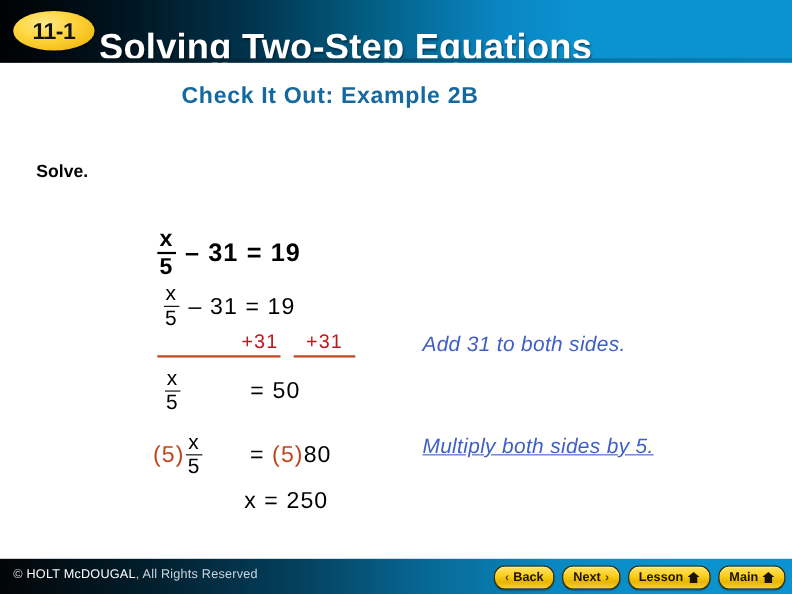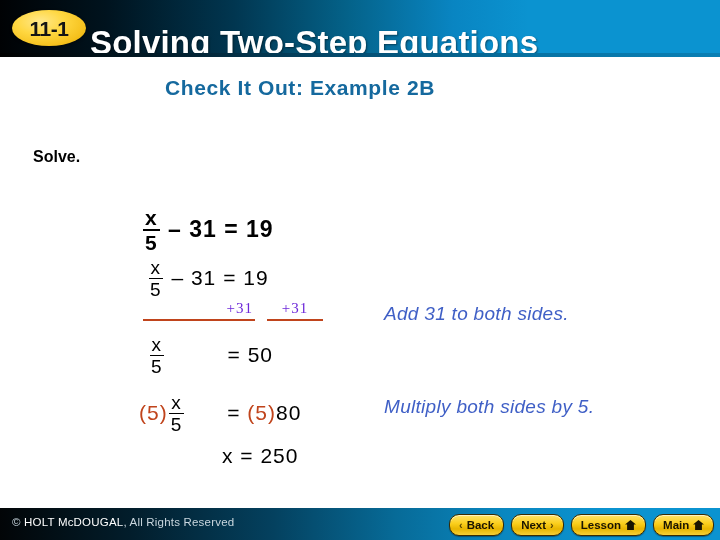--- a/index.html
+++ b/index.html
@@ -133,24 +133,23 @@
     left: 147px; top: 259px;
     font-size: 21px;
     font-weight: normal;
     letter-spacing: 1px;
   }
   .eq-work1 .frac { font-size: 19px; }
 
   
   .eq-add {
     left: 143px; top: 300px;
-    font-size: 15px;
-    color: #6d28d9;
-    letter-spacing: 1px;
-    font-family: Liberation Serif, serif;
+    font-size: 18px;
+    color: #b91c1c;
+    letter-spacing: 1px;
   }
   .underline-box {
     display: inline-block;
     border-bottom: 2.5px solid #c0441c;
     padding-bottom: 2px;
   }
   .ul-left {
     width: 110px;
     text-align: right;
     padding-right: 2px;
@@ -190,21 +189,21 @@
   
   .note {
     position: absolute;
     font-style: italic;
     font-size: 19px;
     color: #3f5fc6;
     white-space: nowrap;
     letter-spacing: 0.3px;
   }
   .note-add   { left: 384px; top: 303px; }
-  .note-mult  { left: 384px; top: 396px; }
+  .note-mult  { left: 384px; top: 396px; text-decoration: underline; }
 
   
   .footer {
     position: absolute;
     left: 0; top: 508px;
     width: 720px; height: 32px;
     background: linear-gradient(90deg,
         #020507 0%,
         #021d2b 18%,
         #04415f 38%,

